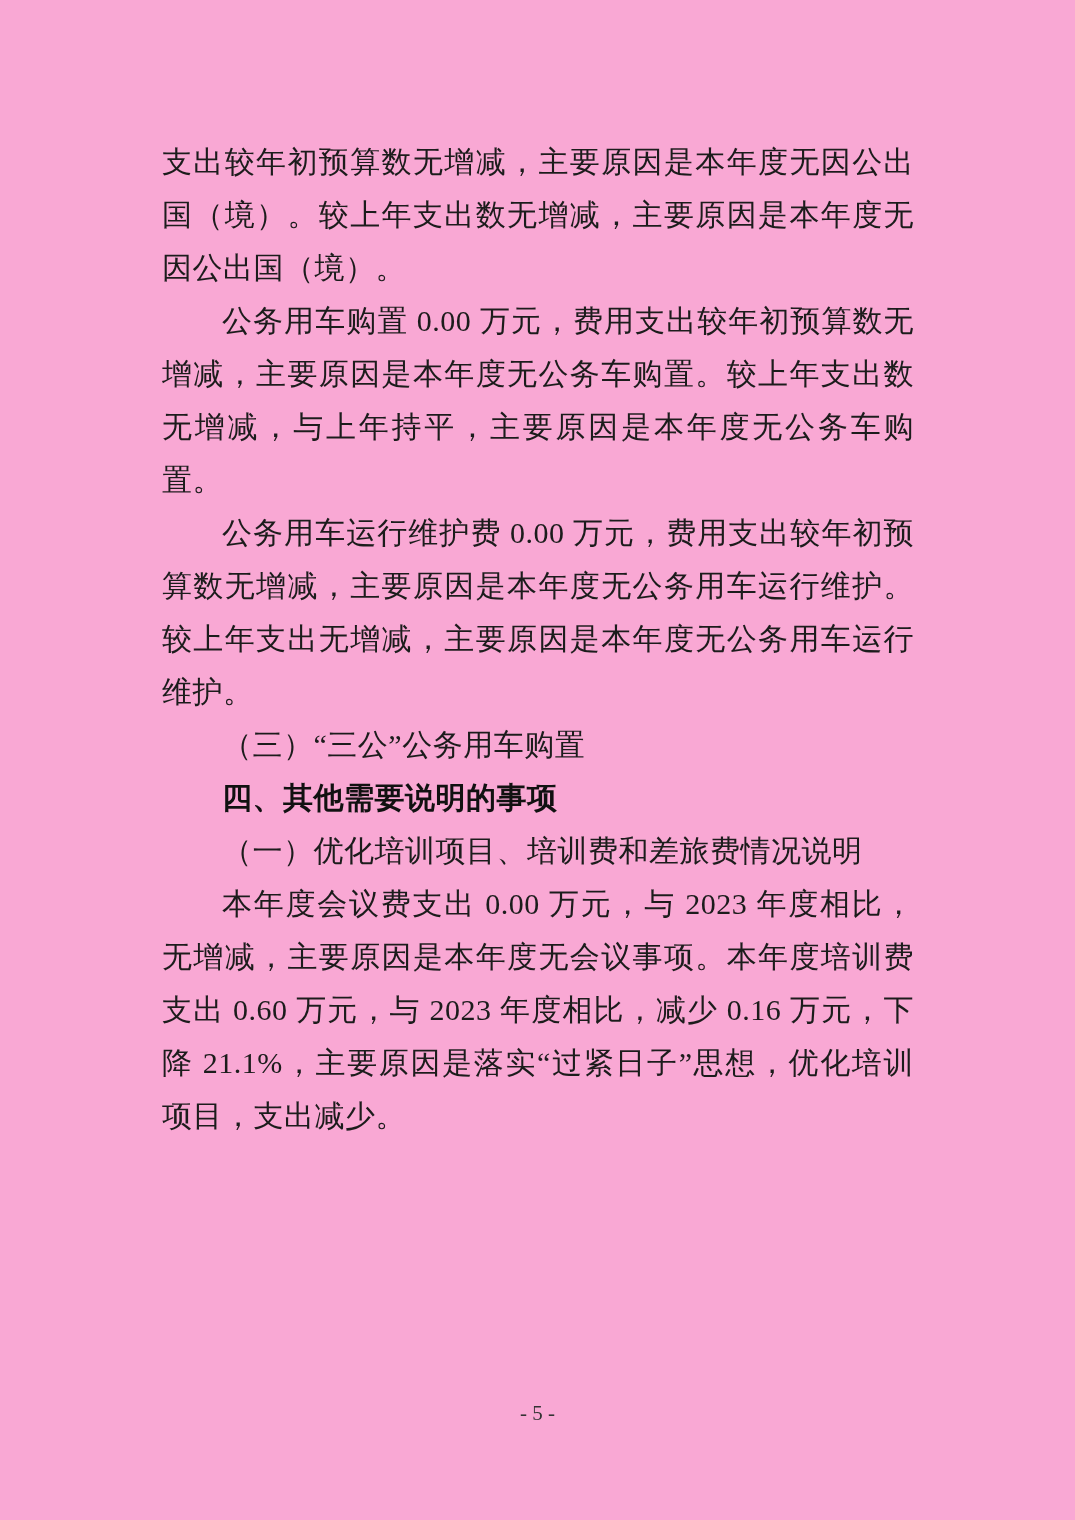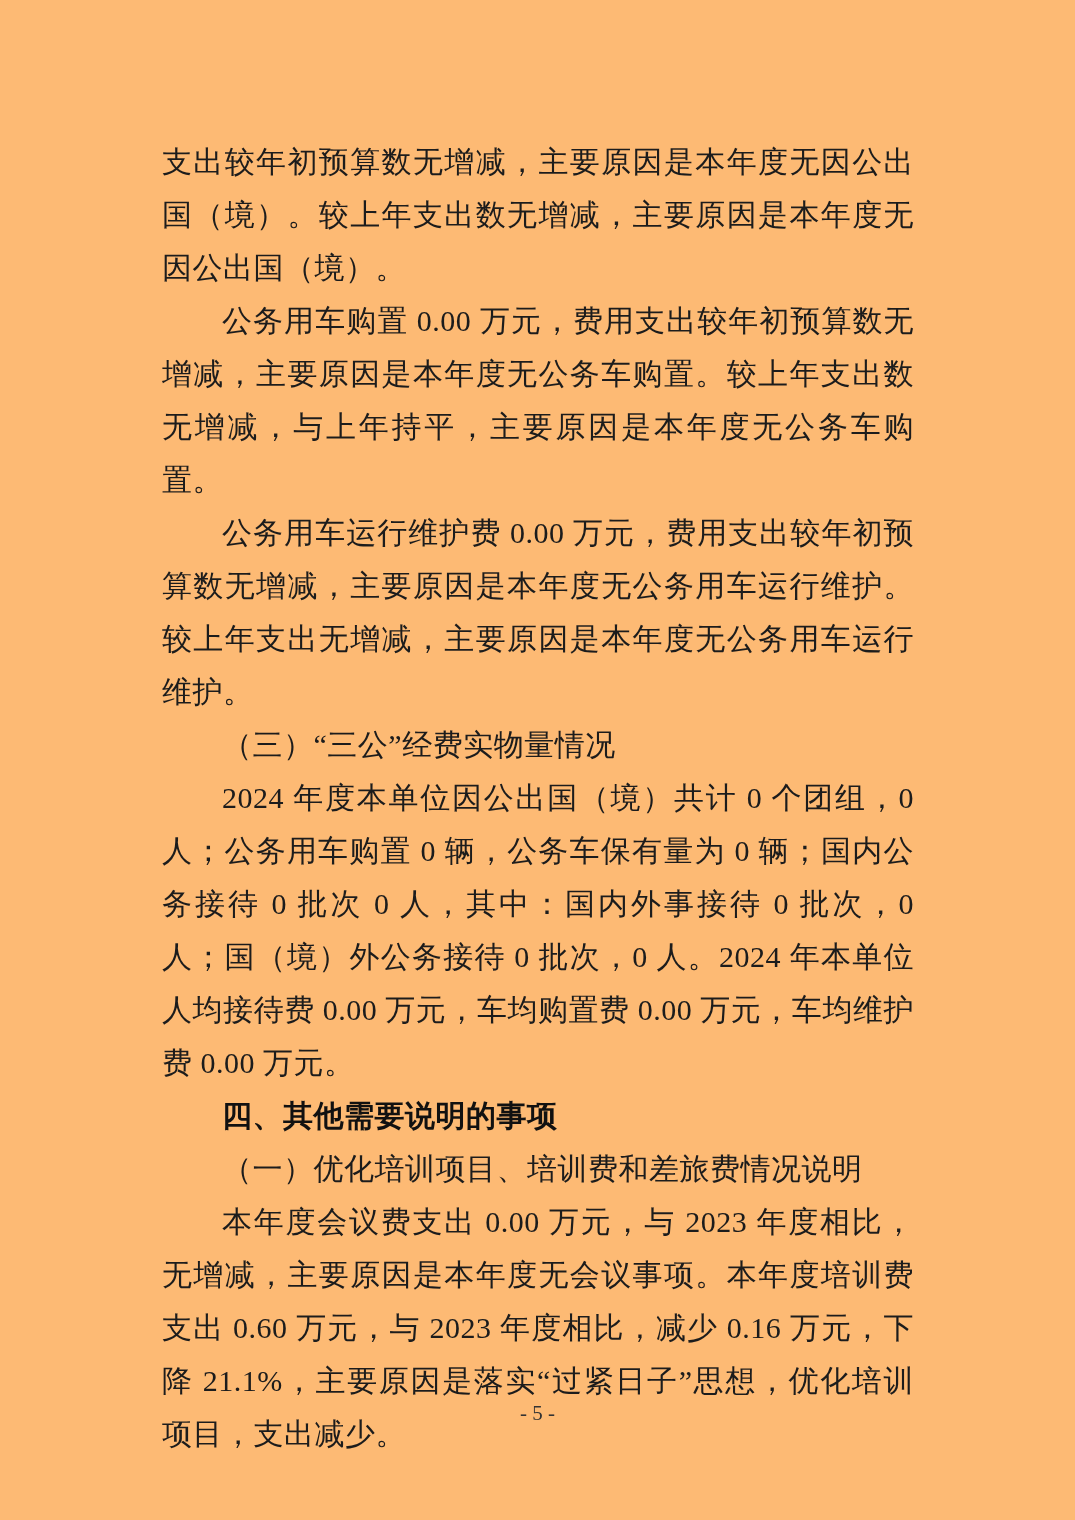--- a/index.html
+++ b/index.html
@@ -4,21 +4,21 @@
 <style>
   html, body {
     margin: 0;
     padding: 0;
     background: #ffffff;
   }
   .page {
     position: relative;
     width: 1075px;
     height: 1520px;
-    background: #fdba74;
+    background: #f9a8d4;
     overflow: hidden;
     font-family: "Liberation Serif", serif;
     color: #1c1c1c;
   }
   .doc-body {
     position: absolute;
     top: 135px;
     left: 162px;
     width: 752px;
   }
@@ -67,20 +67,19 @@
   }
 </style>
 </head>
 <body>
 
 <div class="page">
   <div class="doc-body">
       <p class="para no-indent">支出较年初预算数无增减，主要原因是本年度无因公出国（境）。较上年支出数无增减，主要原因是本年度无因公出国（境）。</p>
       <p class="para">公务用车购置 0.00 万元，费用支出较年初预算数无增减，主要原因是本年度无公务车购置。较上年支出数无增减，与上年持平，主要原因是本年度无公务车购置。</p>
       <p class="para">公务用车运行维护费 0.00 万元，费用支出较年初预算数无增减，主要原因是本年度无公务用车运行维护。较上年支出无增减，主要原因是本年度无公务用车运行维护。</p>
-      <p class="heading2">（三）“三公”经费实物量情况</p>
-      <p class="para">2024 年度本单位因公出国（境）共计 0 个团组，0 人；公务用车购置 0 辆，公务车保有量为 0 辆；国内公务接待 0 批次 0 人，其中：国内外事接待 0 批次，0 人；国（境）外公务接待 0 批次，0 人。2024 年本单位人均接待费 0.00 万元，车均购置费 0.00 万元，车均维护费 0.00 万元。</p>
+      <p class="heading2">（三）“三公”公务用车购置</p>
       <p class="heading1">四、其他需要说明的事项</p>
       <p class="heading2">（一）优化培训项目、培训费和差旅费情况说明</p>
       <p class="para">本年度会议费支出 0.00 万元，与 2023 年度相比，无增减，主要原因是本年度无会议事项。本年度培训费支出 0.60 万元，与 2023 年度相比，减少 0.16 万元，下降 21.1%，主要原因是落实“过紧日子”思想，优化培训项目，支出减少。</p>
     </div>
   <div class="page-footer">- 5 -</div>
 </div>
 
 </body></html>

